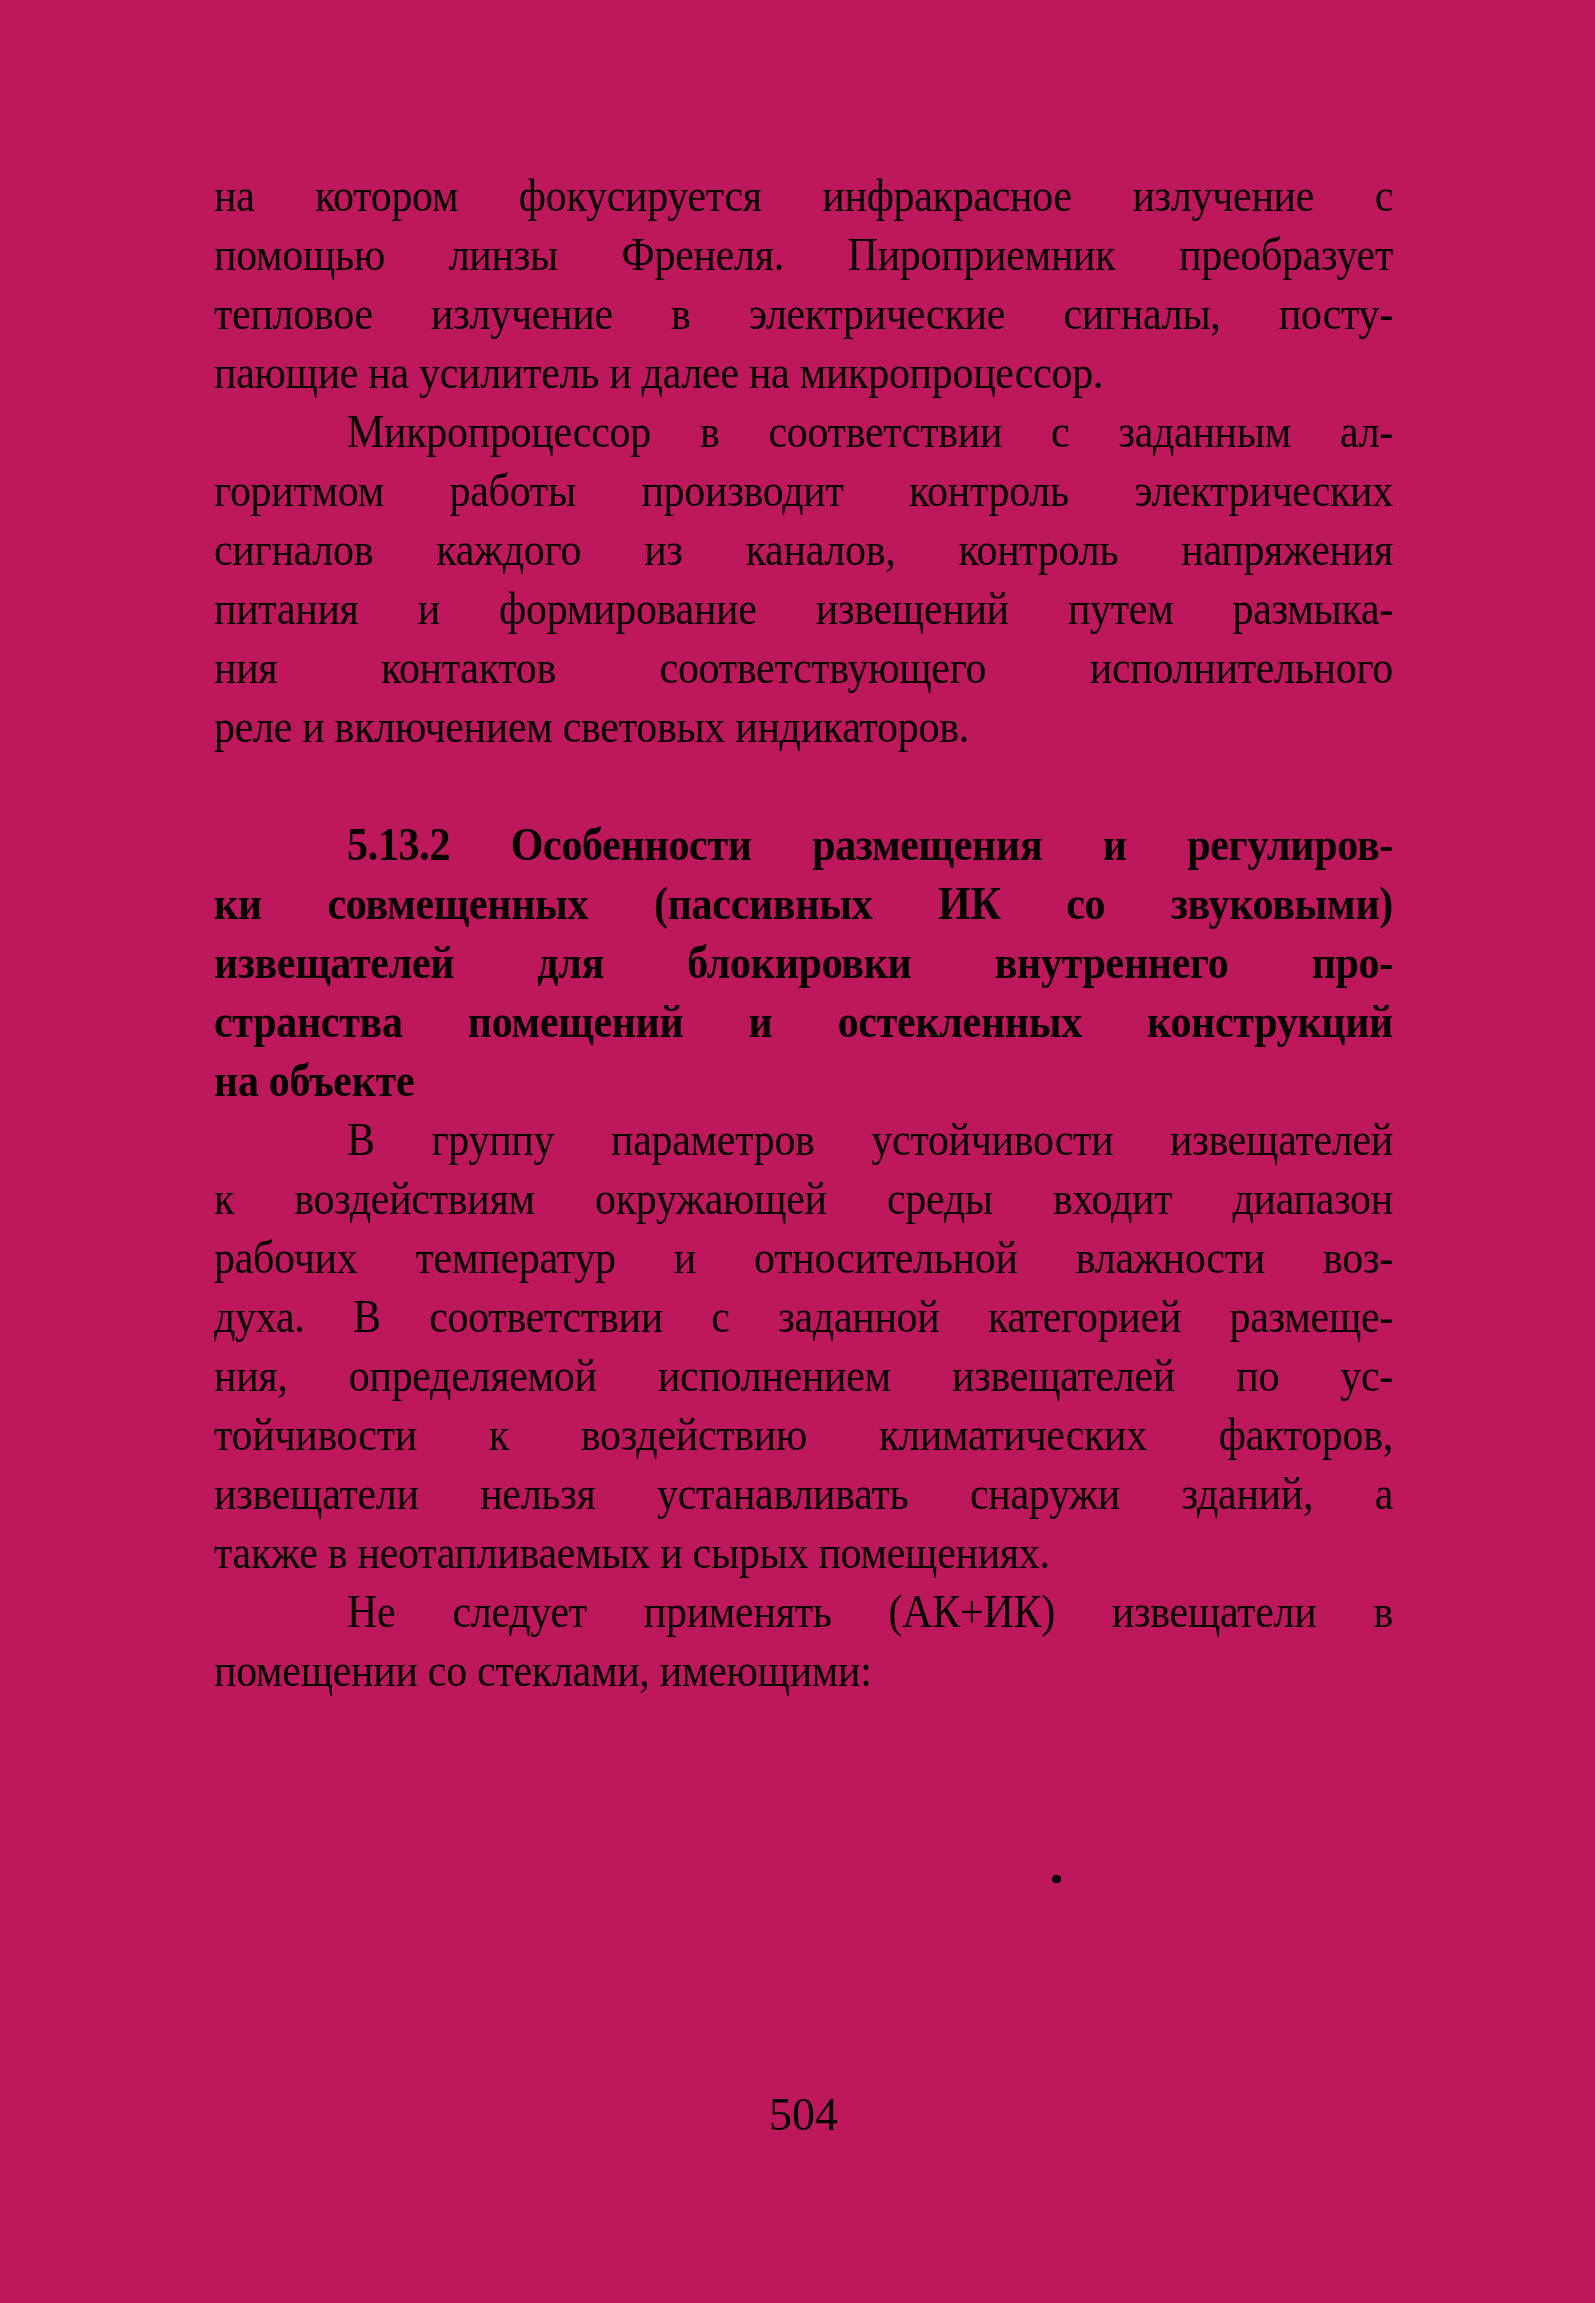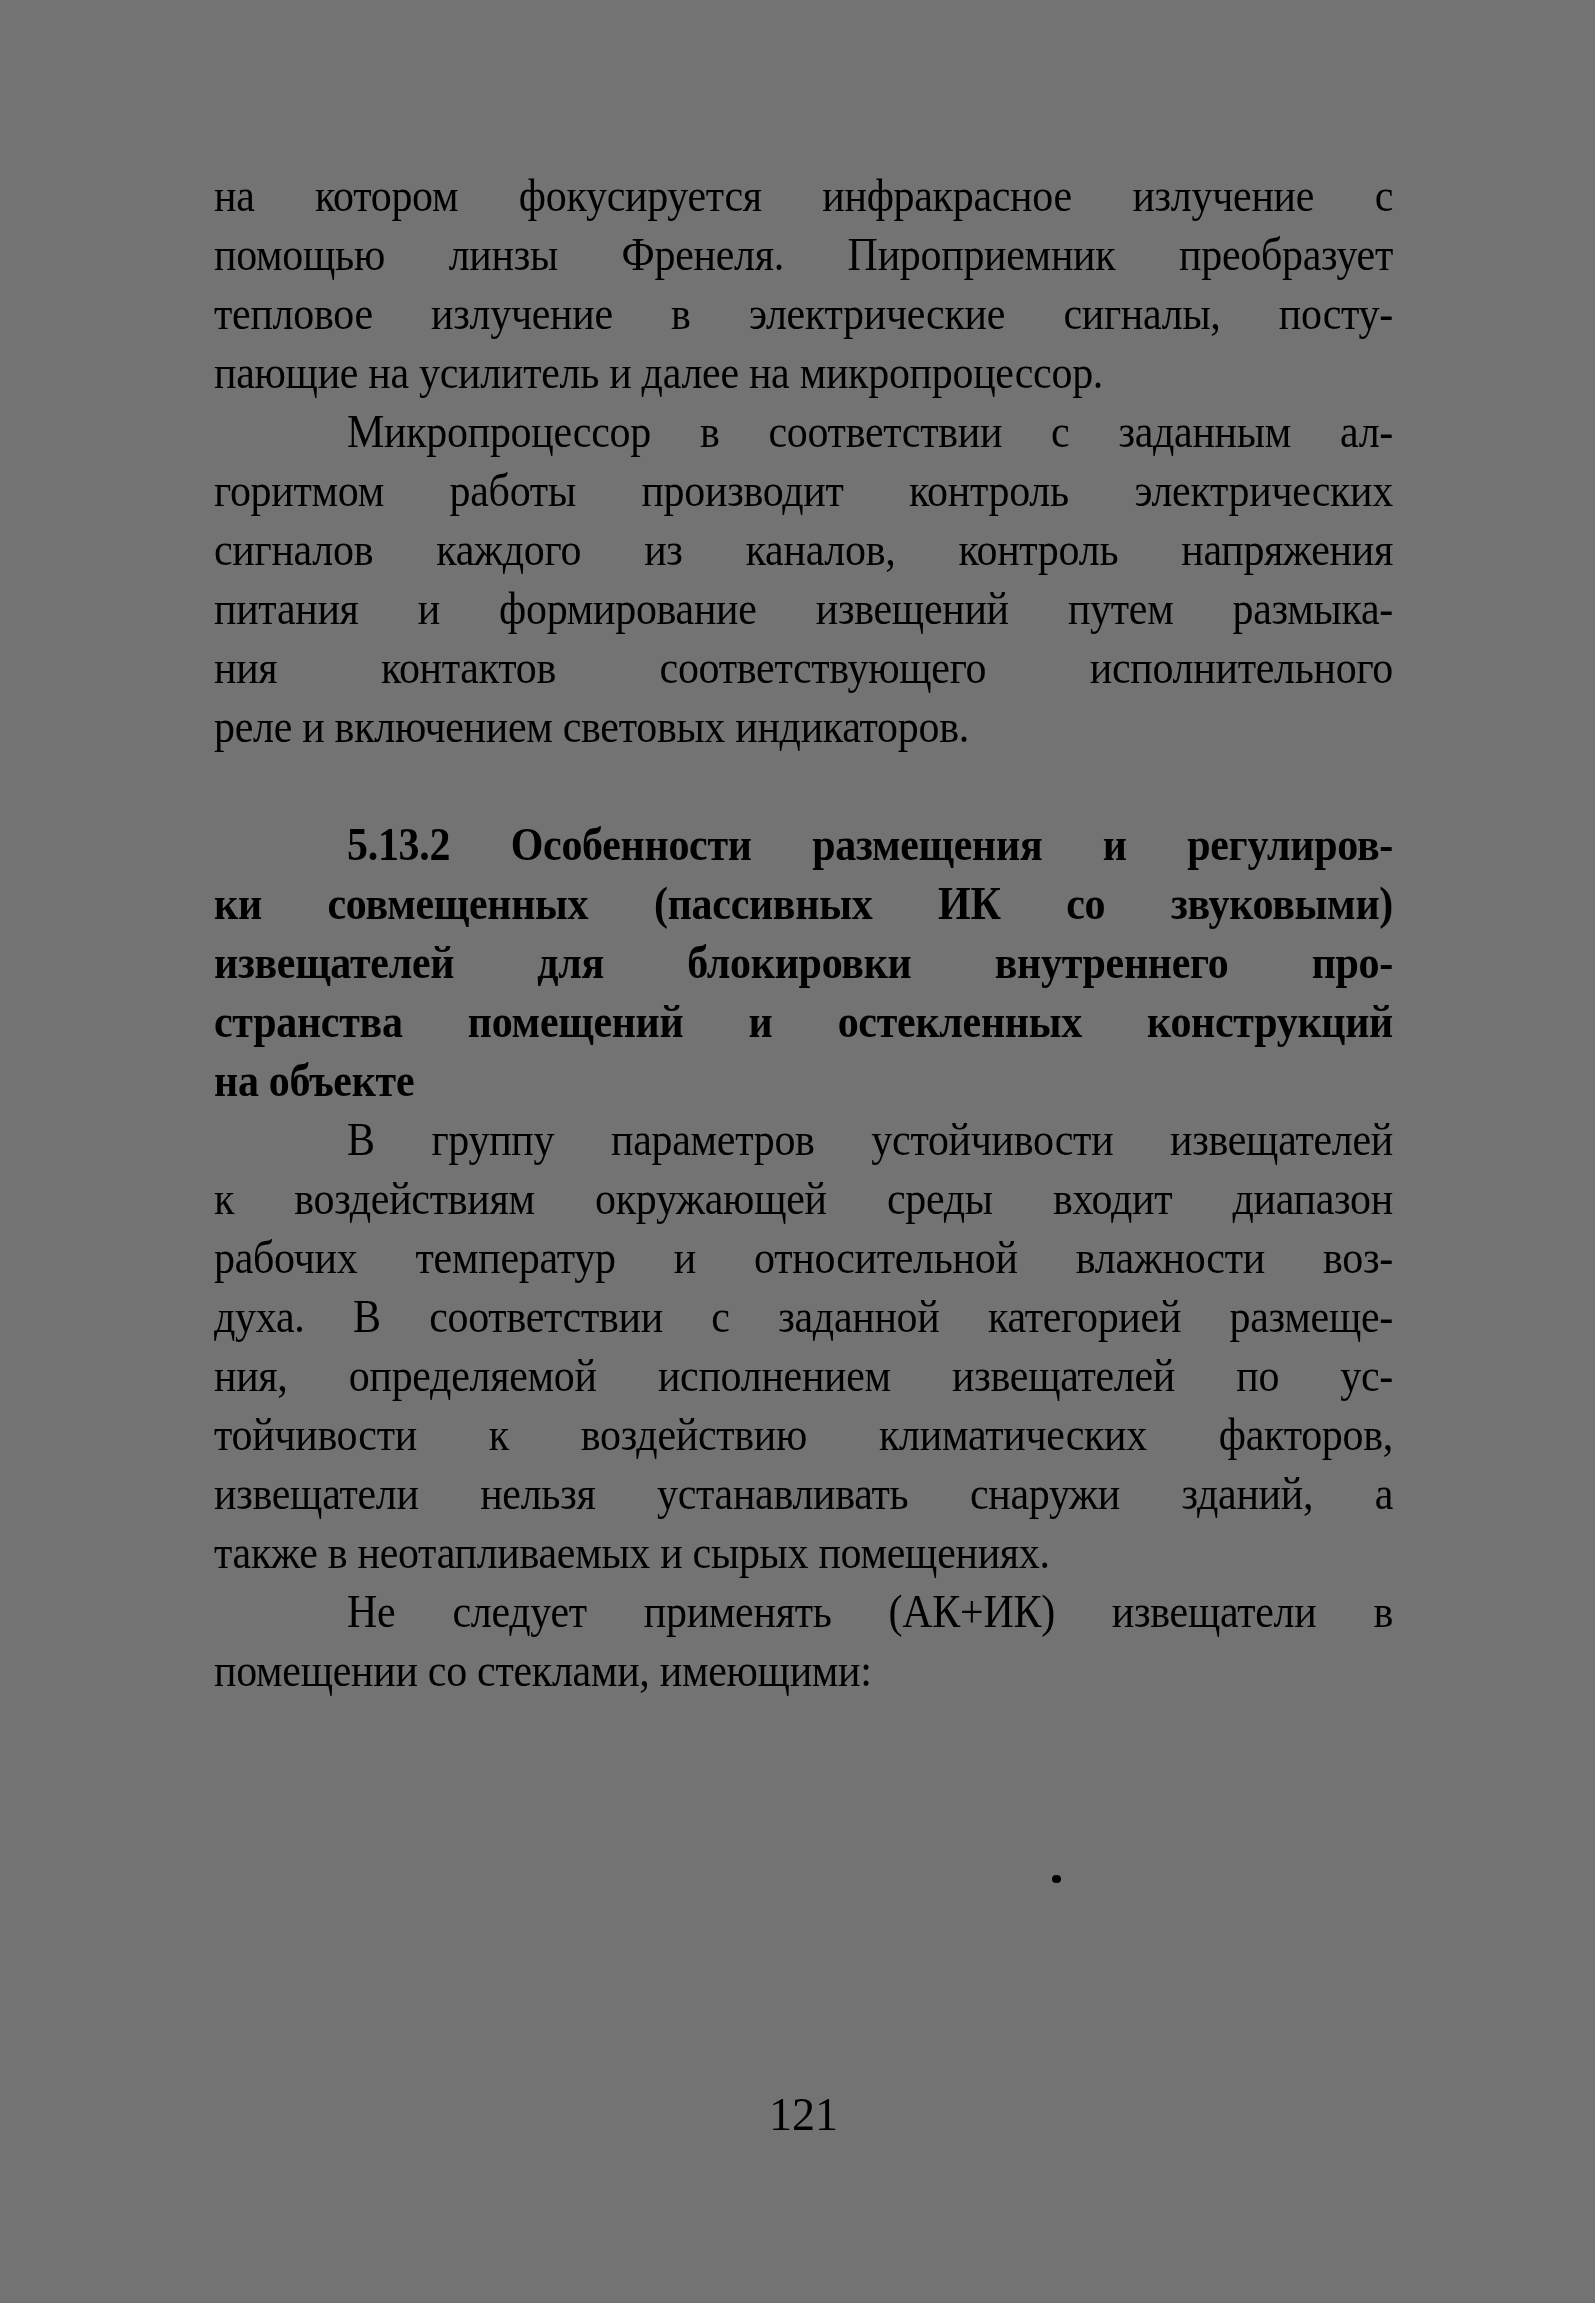--- a/index.html
+++ b/index.html
@@ -1,21 +1,21 @@
 <!DOCTYPE html>
 <html lang="ru" style="font-size:15px"><head>
 <meta charset="utf-8">
 <style>
   html, body { margin: 0; padding: 0; background: #ffffff; }
 
   .page {
     position: relative;
     width: 1595px;
     height: 2304px;
-    background: #737373;
+    background: #be185d;
     color: #000000;
     font-family: "Liberation Serif", "DejaVu Serif", serif;
     overflow: hidden;
   }
 
   .textblock {
     position: absolute;
     left: 214px;
     top: 167px;
     width: 1179px;
@@ -113,16 +113,16 @@
 
     <section class="para">
       <div class="line j i">Не следует применять (АК+ИК) извещатели в</div>
       <div class="line">помещении со стеклами, имеющими:</div>
     </section>
 
   </div>
 
   <div class="artifact-dot"></div>
 
-  <div class="pagenum">121</div>
+  <div class="pagenum">504</div>
 
 </div>
 
 
 </body></html>

